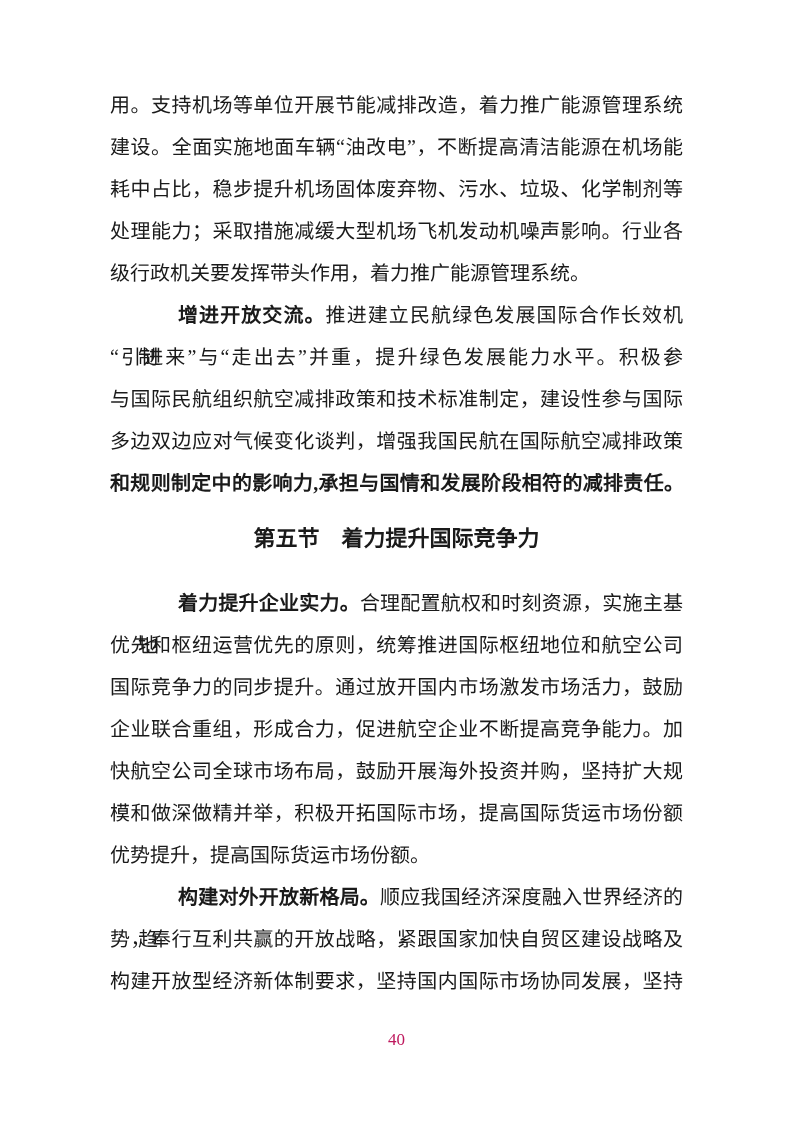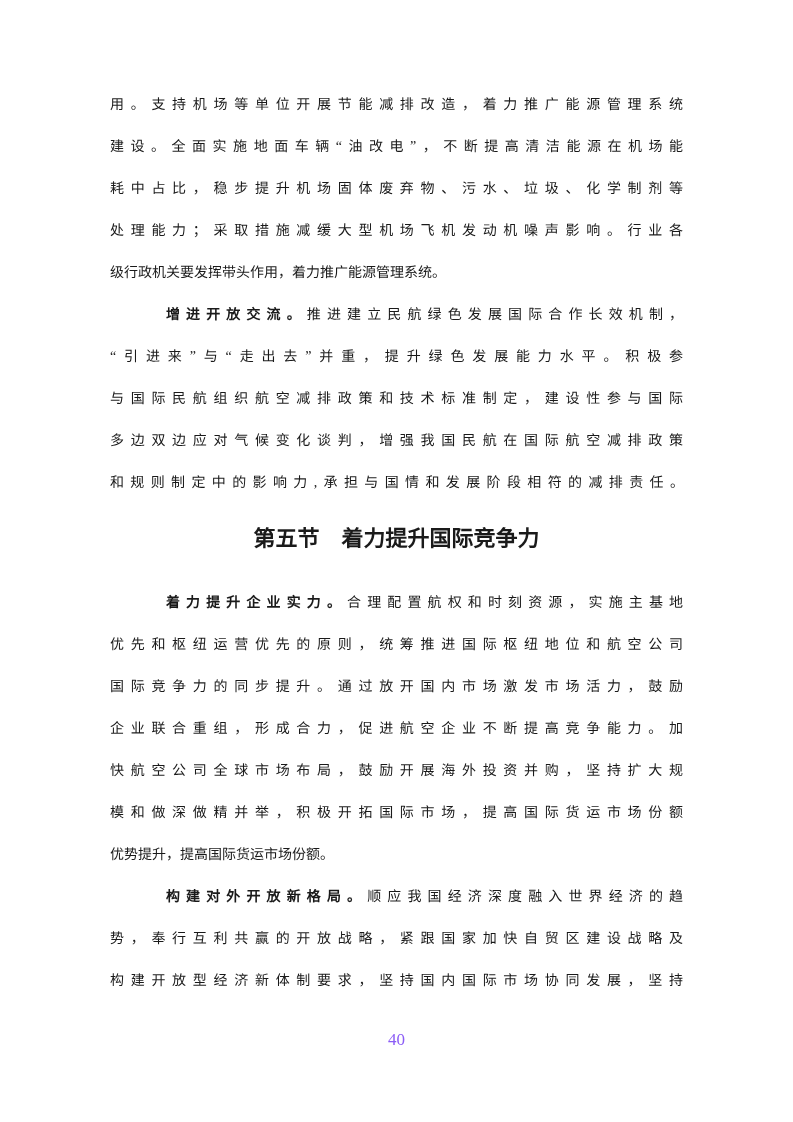--- a/index.html
+++ b/index.html
@@ -20,59 +20,60 @@
     position: absolute;
     left: 110px;
     top: 84px;
     width: 573px;
   }
   .para {
     margin: 0;
     padding: 0;
   }
   .line {
-    font-size: 14px;
+    font-size: 20px;
     line-height: 42px;
     height: 42px;
     text-align: justify;
     text-align-last: justify;
     text-justify: inter-ideograph;
     white-space: normal;
   }
   .line.indent {
     text-indent: 2em;
     margin-left: 28px;
   }
   .line.left-last {
     text-align: left;
     text-align-last: left;
   }
   .line.tight {
     letter-spacing: -1px;
+    font-weight: bold;
   }
   .lead {
     font-weight: bold;
   }
   .heading {
     font-size: 22px;
     line-height: 42px;
     height: 42px;
     font-weight: bold;
     text-align: center;
     margin: 14px 0 22px 0;
   }
   .page-number {
     position: absolute;
     left: 0;
     right: 0;
     top: 1031px;
     text-align: center;
     font-size: 17px;
     line-height: 1.1;
-    color: #8b5cf6;
+    color: #be185d;
   }
 </style>
 </head>
 <body>
 
 <div class="page">
   <div class="text-column">
 
     <div class="para">
       <div class="line">用。支持机场等单位开展节能减排改造，着力推广能源管理系统</div>

